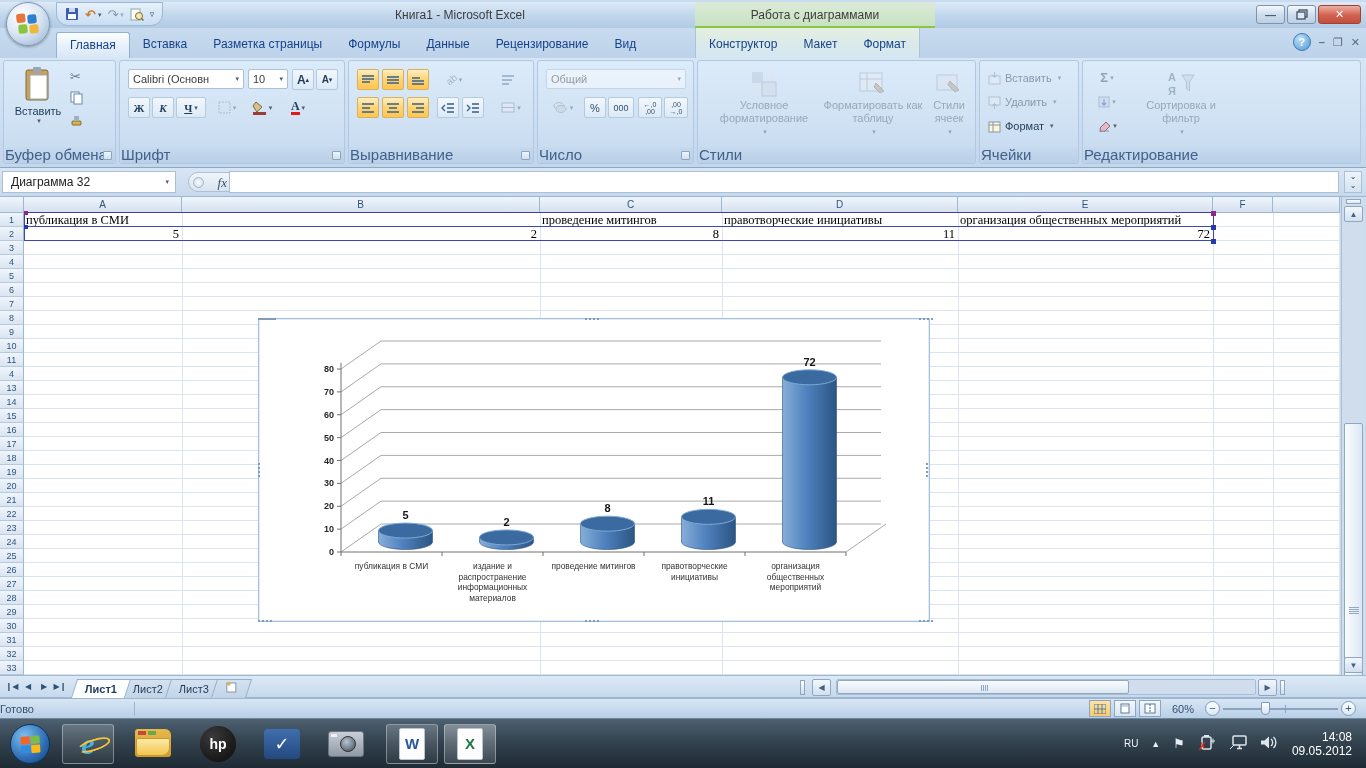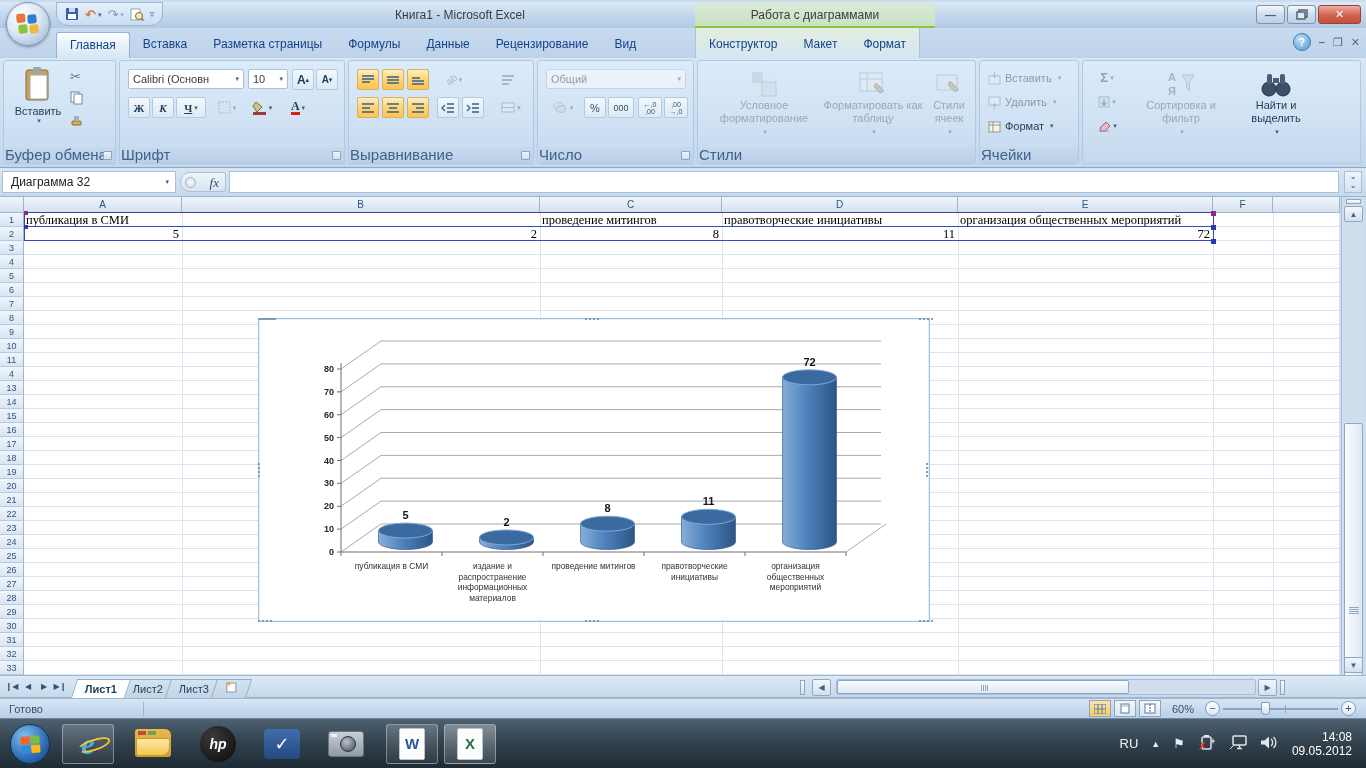--- a/index.html
+++ b/index.html
@@ -39,21 +39,21 @@
 .combo .dd{margin-left:auto}
 .bsm{height:21px;min-width:22px;display:flex;align-items:center;justify-content:center;border:1px solid transparent;border-radius:2px}
 .bor{background:linear-gradient(#ffeec0,#ffd470 50%,#ffc550);border:1px solid #d8b05e}
 .bblu{background:linear-gradient(#f2f7fc,#dcEAf6);border:1px solid #b4cade}
 .lined{stroke:#42678f;stroke-width:1.6}
 .bigbtn{display:flex;flex-direction:column;align-items:center;font-size:11px;color:#9aa8b8;text-align:center;line-height:13px}
 .cellrow{display:flex;align-items:center;gap:4px;height:22px;font-size:11px;color:#8b9aaa}
 
 #fbar{left:0;top:168px;width:1366px;height:29px;background:linear-gradient(#d8e6f4,#c7d9ec);border-bottom:1px solid #9eb6ce}
 #namebox{left:2px;top:3px;width:174px;height:22px;background:#fff;border:1px solid #a9c0d8;font-size:12px;color:#222;display:flex;align-items:center;padding-left:8px}
-#fxpill{left:180px;top:4px;width:46px;height:20px;background:linear-gradient(#f0f5fb,#d8e4f0);border:1px solid #aebfd2;border-radius:10px 3px 3px 10px}
+#fxpill{left:188px;top:4px;width:46px;height:20px;background:linear-gradient(#f0f5fb,#d8e4f0);border:1px solid #aebfd2;border-radius:10px 3px 3px 10px}
 #fxpill i{position:absolute;left:4px;top:4px;width:11px;height:11px;border-radius:50%;background:radial-gradient(#fafcff,#cdd9e6);border:1px solid #9fb4c8}
 #fx{position:absolute;right:6px;top:2px;font-family:"Liberation Serif",serif;font-style:italic;font-size:13px;color:#37506b}
 #ffield{left:229px;top:3px;width:1110px;height:22px;background:#fff;border:1px solid #a9c0d8}
 #fchev{left:1344px;top:3px;width:18px;height:22px;background:linear-gradient(#eef4fb,#d5e2f0);border:1px solid #a9c0d8;text-align:center;font-size:8px;line-height:9px;color:#41618a;font-weight:bold}
 
 #colhdrs{left:0;top:197px;width:1340px;height:16px}
 .chdr,#corner{position:absolute;top:0;height:16px;background:linear-gradient(#eff5fc,#d5e1f0);border-right:1px solid #9eb6ce;border-bottom:1px solid #9eb6ce;text-align:center;font-size:10px;line-height:16px;color:#2f547c}
 #gridrows{left:0;top:213px;width:1340px;height:462px;background:#fff}
 #hlines{position:absolute;left:24px;top:0;right:0;bottom:0;background:repeating-linear-gradient(to bottom,transparent 0 13px,#dbe4ef 13px 14px)}
 .vline{position:absolute;top:0;bottom:0;width:1px;background:#dbe4ef}
@@ -424,31 +424,21 @@
         </div>
       <div class="bigbtn abs" style="left:52px;top:8px;width:92px">
         <svg width="30" height="30" class="dis">
             <text x="2" y="12" font-size="11" fill="#5d7690" font-weight="bold">А</text>
             <text x="2" y="26" font-size="11" fill="#5d7690" font-weight="bold">Я</text>
             <path d="M16 6 h12 l-4.5 7 v9 l-3 -2.5 v-6.5 z" fill="#c8d2dc" stroke="#8a97a5"></path>
           </svg>
         <span>Сортировка и фильтр</span>
           <span class="dd dis">▾</span>
       </div>
-      <div class="bigbtn abs" style="left:150px;top:8px;width:86px;color:#1f3b57">
-        <svg width="32" height="30">
-            <circle cx="9" cy="20" r="7" fill="#3d4f66" stroke="#24344a"></circle>
-            <circle cx="23" cy="20" r="7" fill="#3d4f66" stroke="#24344a"></circle>
-            <rect x="7" y="5" width="5" height="10" rx="2" fill="#4a5d76"></rect>
-            <rect x="20" y="5" width="5" height="10" rx="2" fill="#4a5d76"></rect>
-            <rect x="13" y="9" width="6" height="5" fill="#4a5d76"></rect>
-          </svg>
-        <span>Найти и выделить</span>
-          <span class="dd">▾</span>
-      </div>
+      <div class="grplbl">Редактирование</div>
     </div>
   </div>
 
   <div id="fbar" class="abs">
     <div id="namebox" class="abs">
         <span>Диаграмма 32</span>
         <span class="dd" style="margin-left:auto;margin-right:6px">▾</span>
       </div>
     <div id="fxpill" class="abs">
         <i></i>
@@ -650,21 +640,21 @@
     <div id="hsb">
         <div id="hthumb">
           <div class="hgrip"></div>
         </div>
       </div>
     <div class="abs sbtn" style="left:1258px;top:3px;height:17px">▶</div>
     <div class="abs" style="left:1280px;top:4px;width:5px;height:15px;background:linear-gradient(#fff,#cfdded);border:1px solid #8fa8c2"></div>
   </div>
 
   <div id="statusbar" class="abs">
-    <span style="padding-left:9px">Готово</span>
+    <span style="padding-left:0">Готово</span>
     <span style="margin-left:100px;width:1px;height:14px;background:#9eb6ce"></span>
     <div class="f" style="margin-left:auto;gap:3px;padding-right:10px">
       <div class="vbtn on">
           <svg width="12" height="10">
             <rect x="0" y="0" width="12" height="10" fill="none" stroke="#5a7a9a"></rect>
             <line x1="0" y1="5" x2="12" y2="5" stroke="#5a7a9a"></line>
             <line x1="4" y1="0" x2="4" y2="10" stroke="#5a7a9a"></line>
             <line x1="8" y1="0" x2="8" y2="10" stroke="#5a7a9a"></line>
           </svg>
         </div>
@@ -708,21 +698,21 @@
     <div class="tb-plain" style="margin-left:14px">
       <div style="position:relative;width:38px;height:30px">
         <div style="position:absolute;left:0;top:0;width:36px;height:28px;background:linear-gradient(#e8b94e,#d09a2e);border-radius:3px 6px 3px 3px"></div>
         <i class="abs" style="left:3px;top:2px;width:8px;height:4px;background:#c24a3a"></i>
           <i class="abs" style="left:13px;top:2px;width:8px;height:4px;background:#6aa84f"></i>
         <div style="position:absolute;left:1px;top:9px;width:34px;height:18px;background:linear-gradient(#fde9a8,#f2c64f);border-radius:2px 2px 8px 3px;border:1px solid #c9992e"></div>
       </div>
     </div>
     <div class="tb-plain" style="margin-left:12px">
       <div style="width:36px;height:36px;border-radius:50%;background:radial-gradient(circle at 35% 30%,#3a3a3a,#0a0a0a);display:flex;align-items:center;justify-content:center">
-          <span style="color:#fff;font-style:italic;font-weight:bold;font-size:14px">hp</span>
+          <span style="color:#fff;font-weight:bold;font-size:14px">hp</span>
         </div>
     </div>
     <div class="tb-plain" style="margin-left:12px">
       <div style="width:36px;height:30px;border-radius:4px;background:linear-gradient(#3f6fae,#24497e);display:flex;align-items:center;justify-content:center">
           <span style="color:#fff;font-size:18px;font-weight:bold">✓</span>
         </div>
     </div>
     <div class="tb-plain" style="margin-left:12px">
       <div style="position:relative;width:36px;height:26px;background:linear-gradient(#c8cfd7,#8f9aa5);border-radius:3px;border:1px solid #6a7580">
         <i class="abs" style="left:11px;top:4px;width:16px;height:16px;border-radius:50%;background:radial-gradient(circle at 40% 35%,#b8c4d0,#3e4a56);border:1px solid #333"></i>
@@ -734,21 +724,21 @@
           <span style="color:#2b579a">W</span>
         </div>
     </div>
     <div class="tb-frame" style="background:linear-gradient(rgba(255,255,255,.32),rgba(255,255,255,.12))">
       <div class="page">
           <span style="color:#217346">X</span>
         </div>
     </div>
 
     <div id="tray">
-      <span style="font-size:13px">RU</span>
+      <span style="font-size:10px">RU</span>
       <span class="trayico" style="font-size:9px">▲</span>
       <span class="trayico">⚑</span>
       <span style="position:relative">
         <svg width="18" height="15">
             <rect x="4" y="2" width="9" height="12" rx="1.5" fill="none" stroke="#dfe5ea" stroke-width="1.5"></rect>
             <rect x="6" y="0" width="5" height="2" fill="#dfe5ea"></rect>
             <path d="M13 6 h4 M15 3.5 v2.5 M15 8.5 v-2.5" stroke="#dfe5ea"></path>
             <text x="0" y="15" font-size="11" font-weight="bold" fill="#e03020">✗</text>
           </svg>
       </span>

